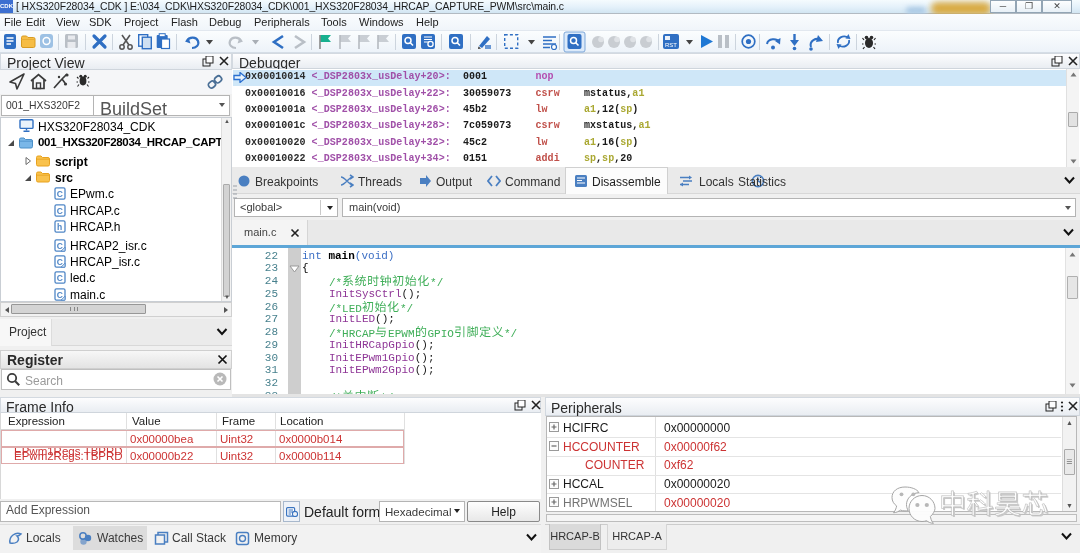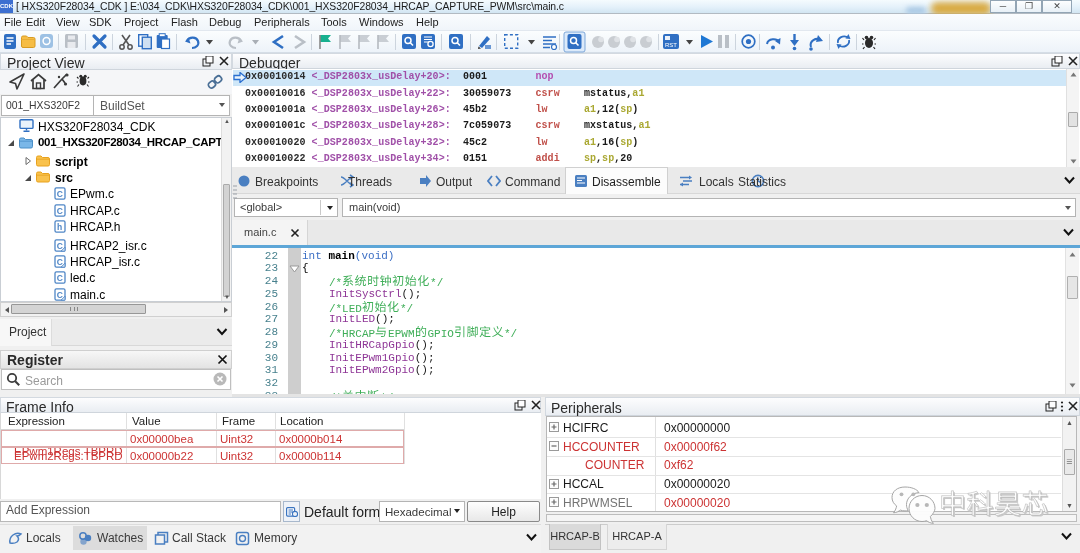--- a/index.html
+++ b/index.html
@@ -311,21 +311,21 @@
         <rect x="8.5" y="5" width="7" height="6" rx="2.5" fill="none" stroke="#4a6f96" stroke-width="1.7"></rect>
         <path d="M6.5 8 H9.5" stroke="#4a6f96" stroke-width="1.7"></path>
       </g>
     </g>
   </svg>
 <div class="dd" style="left:1px;top:95px;width:103px;height:21px">
     <span style="position:absolute;left:4px;top:4px;font-size:10.4px">001_HXS320F2</span>
     <span class="arr"></span>
   </div>
 <div class="dd" style="left:93px;top:95px;width:137px;height:21px">
-    <span style="position:absolute;left:6px;top:3px;color:#555;font-size:12px">BuildSet</span>
+    <span style="position:absolute;left:6px;top:3px;color:#555;font-size:18px">BuildSet</span>
     <span class="arr"></span>
   </div>
 <div class="abs" id="tree"></div>
 <svg class="abs" style="left:19px;top:119px" width="15" height="13" viewBox="0 0 15 13">
     <rect x="1" y="0.8" width="13" height="8.6" rx="1" fill="#eaf3fb" stroke="#2f6fc2" stroke-width="1.4"></rect>
     <path d="M7.5 9.5 L7.5 11.2 M4.5 12.2 L10.5 12.2" stroke="#2f6fc2" stroke-width="1.4"></path>
   </svg>
 <span class="tr" style="left:38px;top:120px">HXS320F28034_CDK</span>
 <svg class="abs" style="left:7px;top:139px" width="8" height="8" viewBox="0 0 8 8">
     <path d="M7 1 L7 7 L1 7 Z" fill="#4a4a4a"></path>
@@ -445,21 +445,21 @@
 
 <div class="abs" id="dtabs"></div>
 <div class="abs" id="dtabsel"></div>
 <svg class="abs" style="left:237px;top:174px" width="14" height="14" viewBox="0 0 14 14">
     <circle cx="7" cy="7" r="5.5" fill="#4a7fc1"></circle>
   </svg>
 <span class="dtab" style="left:255px">Breakpoints</span>
 <svg class="abs" style="left:340px;top:174px" width="14" height="14" viewBox="0 0 14 14">
     <path d="M1 3 C5 3 9 11 13 11 M1 11 C5 11 9 3 13 3 M10 1 L13 3 L10 5 M10 9 L13 11 L10 13" stroke="#4a7fc1" stroke-width="1.6" fill="none"></path>
   </svg>
-<span class="dtab" style="left:348px">Threads</span>
+<span class="dtab" style="left:358px">Threads</span>
 <svg class="abs" style="left:418px;top:174px" width="14" height="14" viewBox="0 0 14 14">
     <path d="M2 4 L8 4 L8 1 L13 7 L8 13 L8 10 L2 10 Z" fill="#4a7fc1"></path>
   </svg>
 <span class="dtab" style="left:436px">Output</span>
 <svg class="abs" style="left:487px;top:174px" width="14" height="14" viewBox="0 0 14 14">
     <path d="M5 2 L1 7 L5 12 M9 2 L13 7 L9 12" stroke="#4a7fc1" stroke-width="1.8" fill="none"></path>
   </svg>
 <span class="dtab" style="left:505px">Command</span>
 <svg class="abs" style="left:574px;top:174px" width="14" height="14" viewBox="0 0 14 14">
     <rect x="1" y="1" width="12" height="12" rx="1.5" fill="#4a7fc1"></rect>

